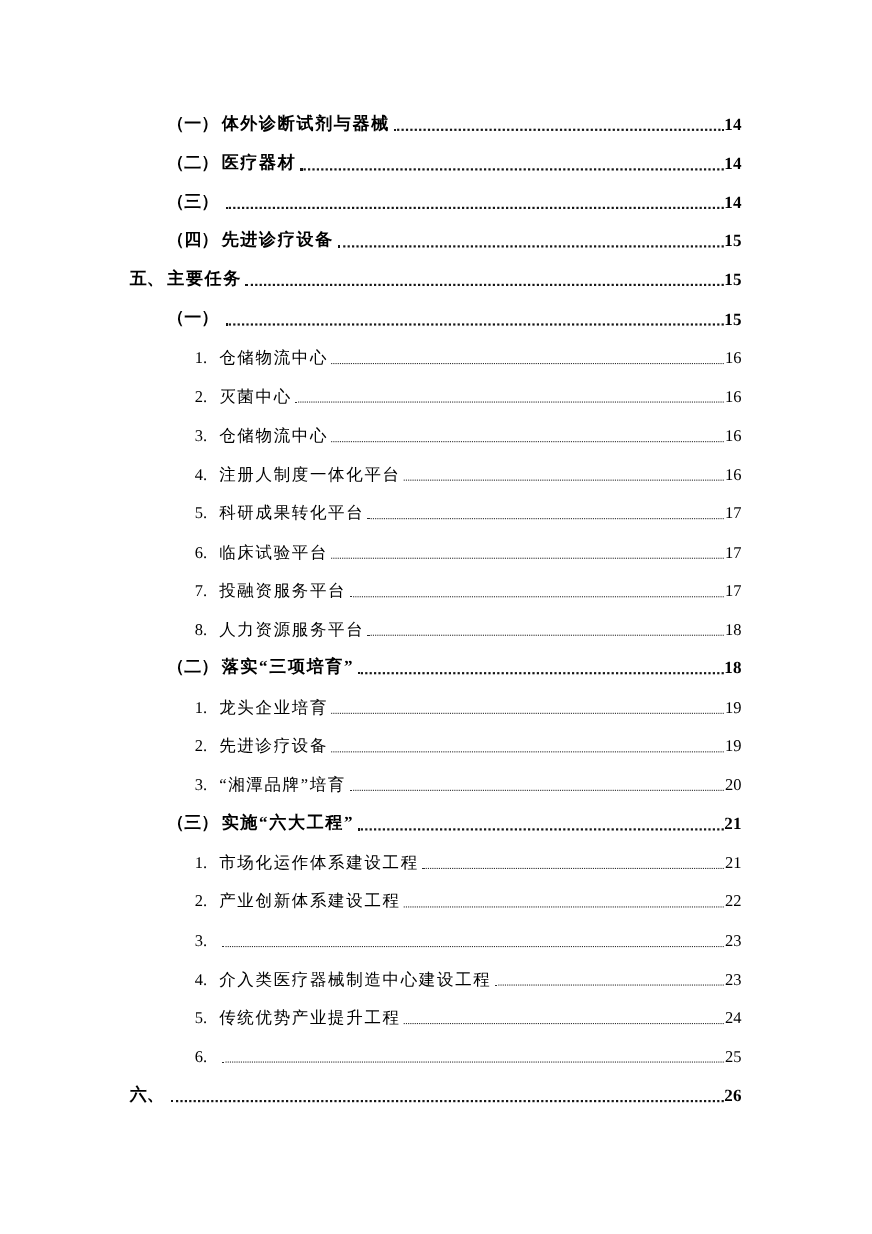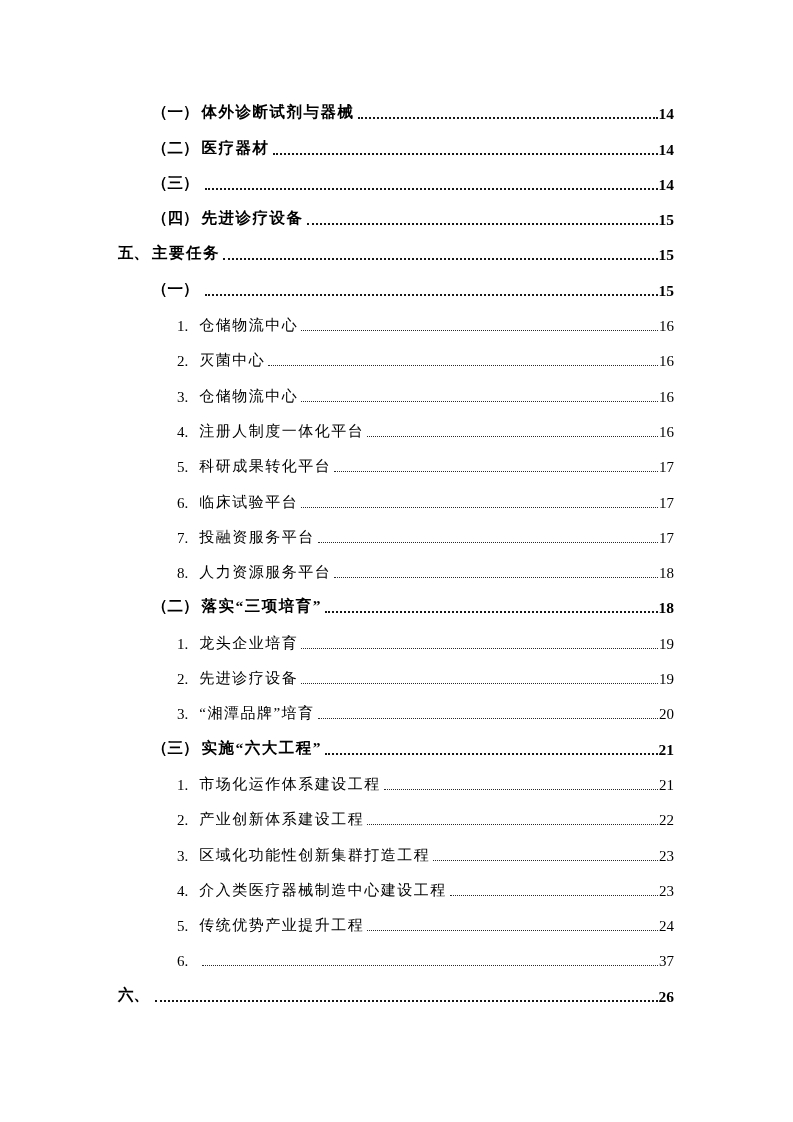--- a/index.html
+++ b/index.html
@@ -223,21 +223,20 @@
 
     <div class="row l3">
       <span class="pfx">2.</span>
         <span class="txt">产业创新体系建设工程</span>
       <span class="leader"></span>
       <span class="pg">22</span>
     </div>
 
     <div class="row l3">
       <span class="pfx">3.</span>
-        <span class="txt">区域化功能性创新集群打造工程</span>
       <span class="leader"></span>
       <span class="pg">23</span>
     </div>
 
     <div class="row l3">
       <span class="pfx">4.</span>
         <span class="txt">介入类医疗器械制造中心建设工程</span>
       <span class="leader"></span>
       <span class="pg">23</span>
     </div>
@@ -245,21 +244,21 @@
     <div class="row l3">
       <span class="pfx">5.</span>
         <span class="txt">传统优势产业提升工程</span>
       <span class="leader"></span>
       <span class="pg">24</span>
     </div>
 
     <div class="row l3">
       <span class="pfx">6.</span>
       <span class="leader"></span>
-      <span class="pg">37</span>
+      <span class="pg">25</span>
     </div>
 
     <div class="row l1">
       <span class="pfx">六、</span>
       <span class="leader"></span>
       <span class="pg">26</span>
     </div>
 
   </div>
 </div>

